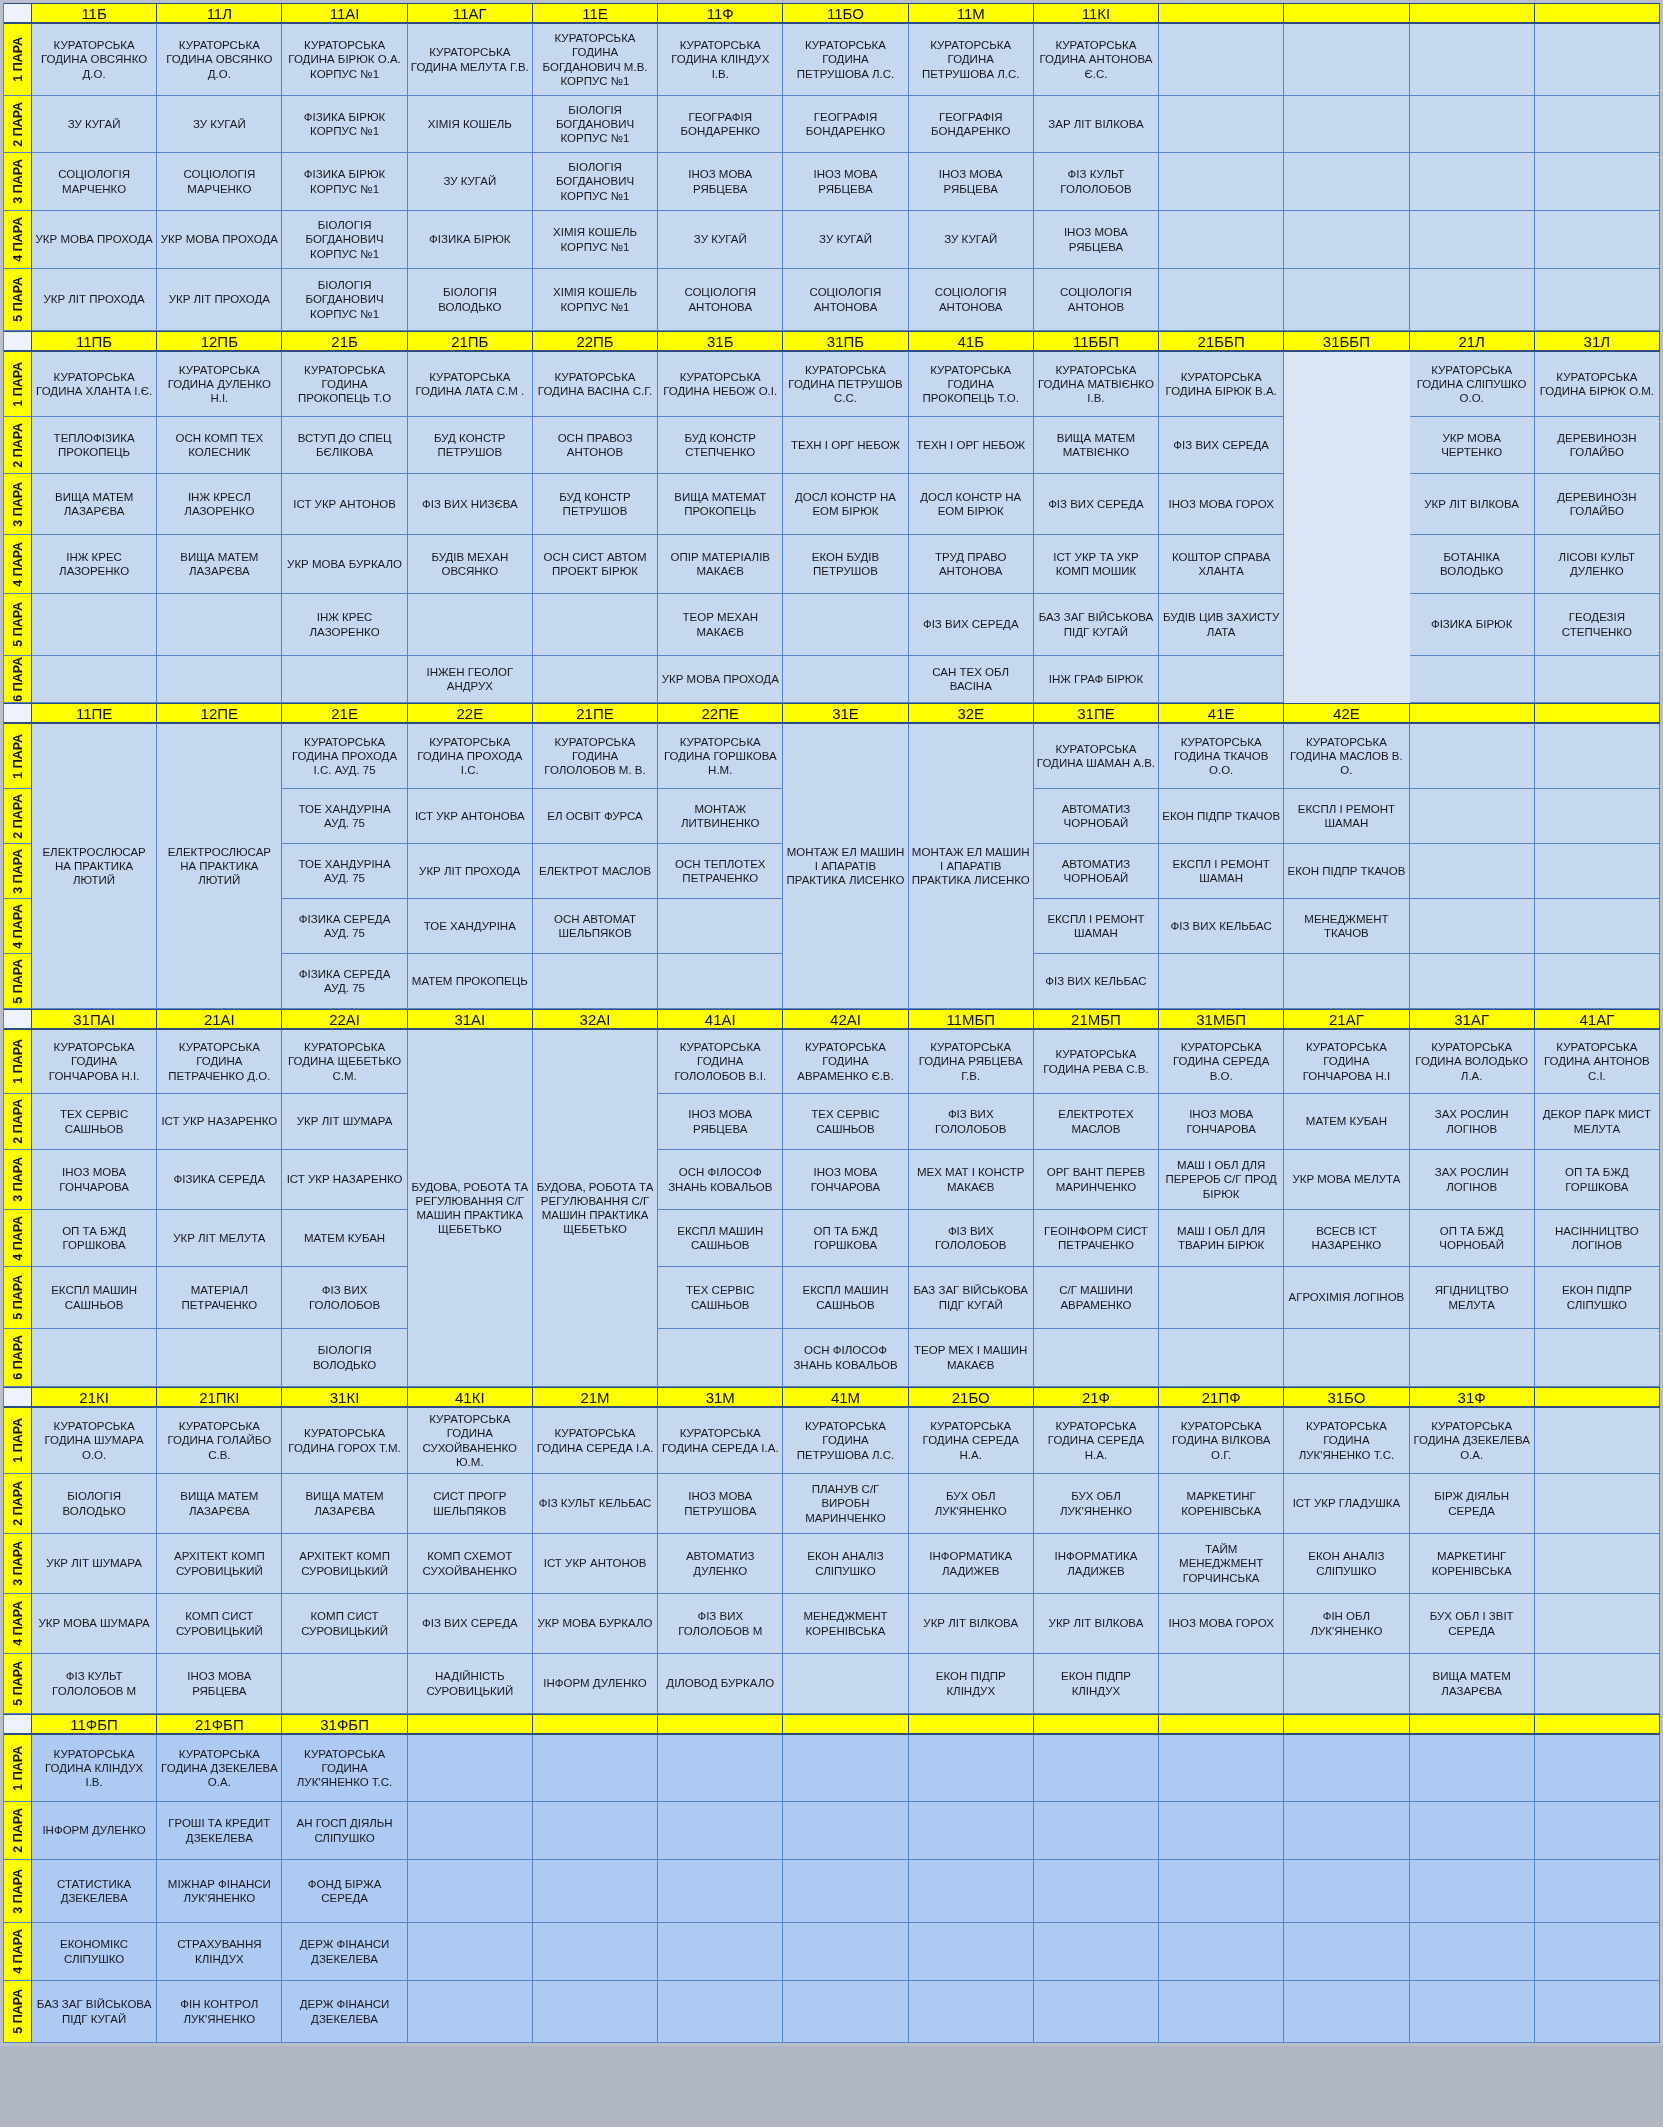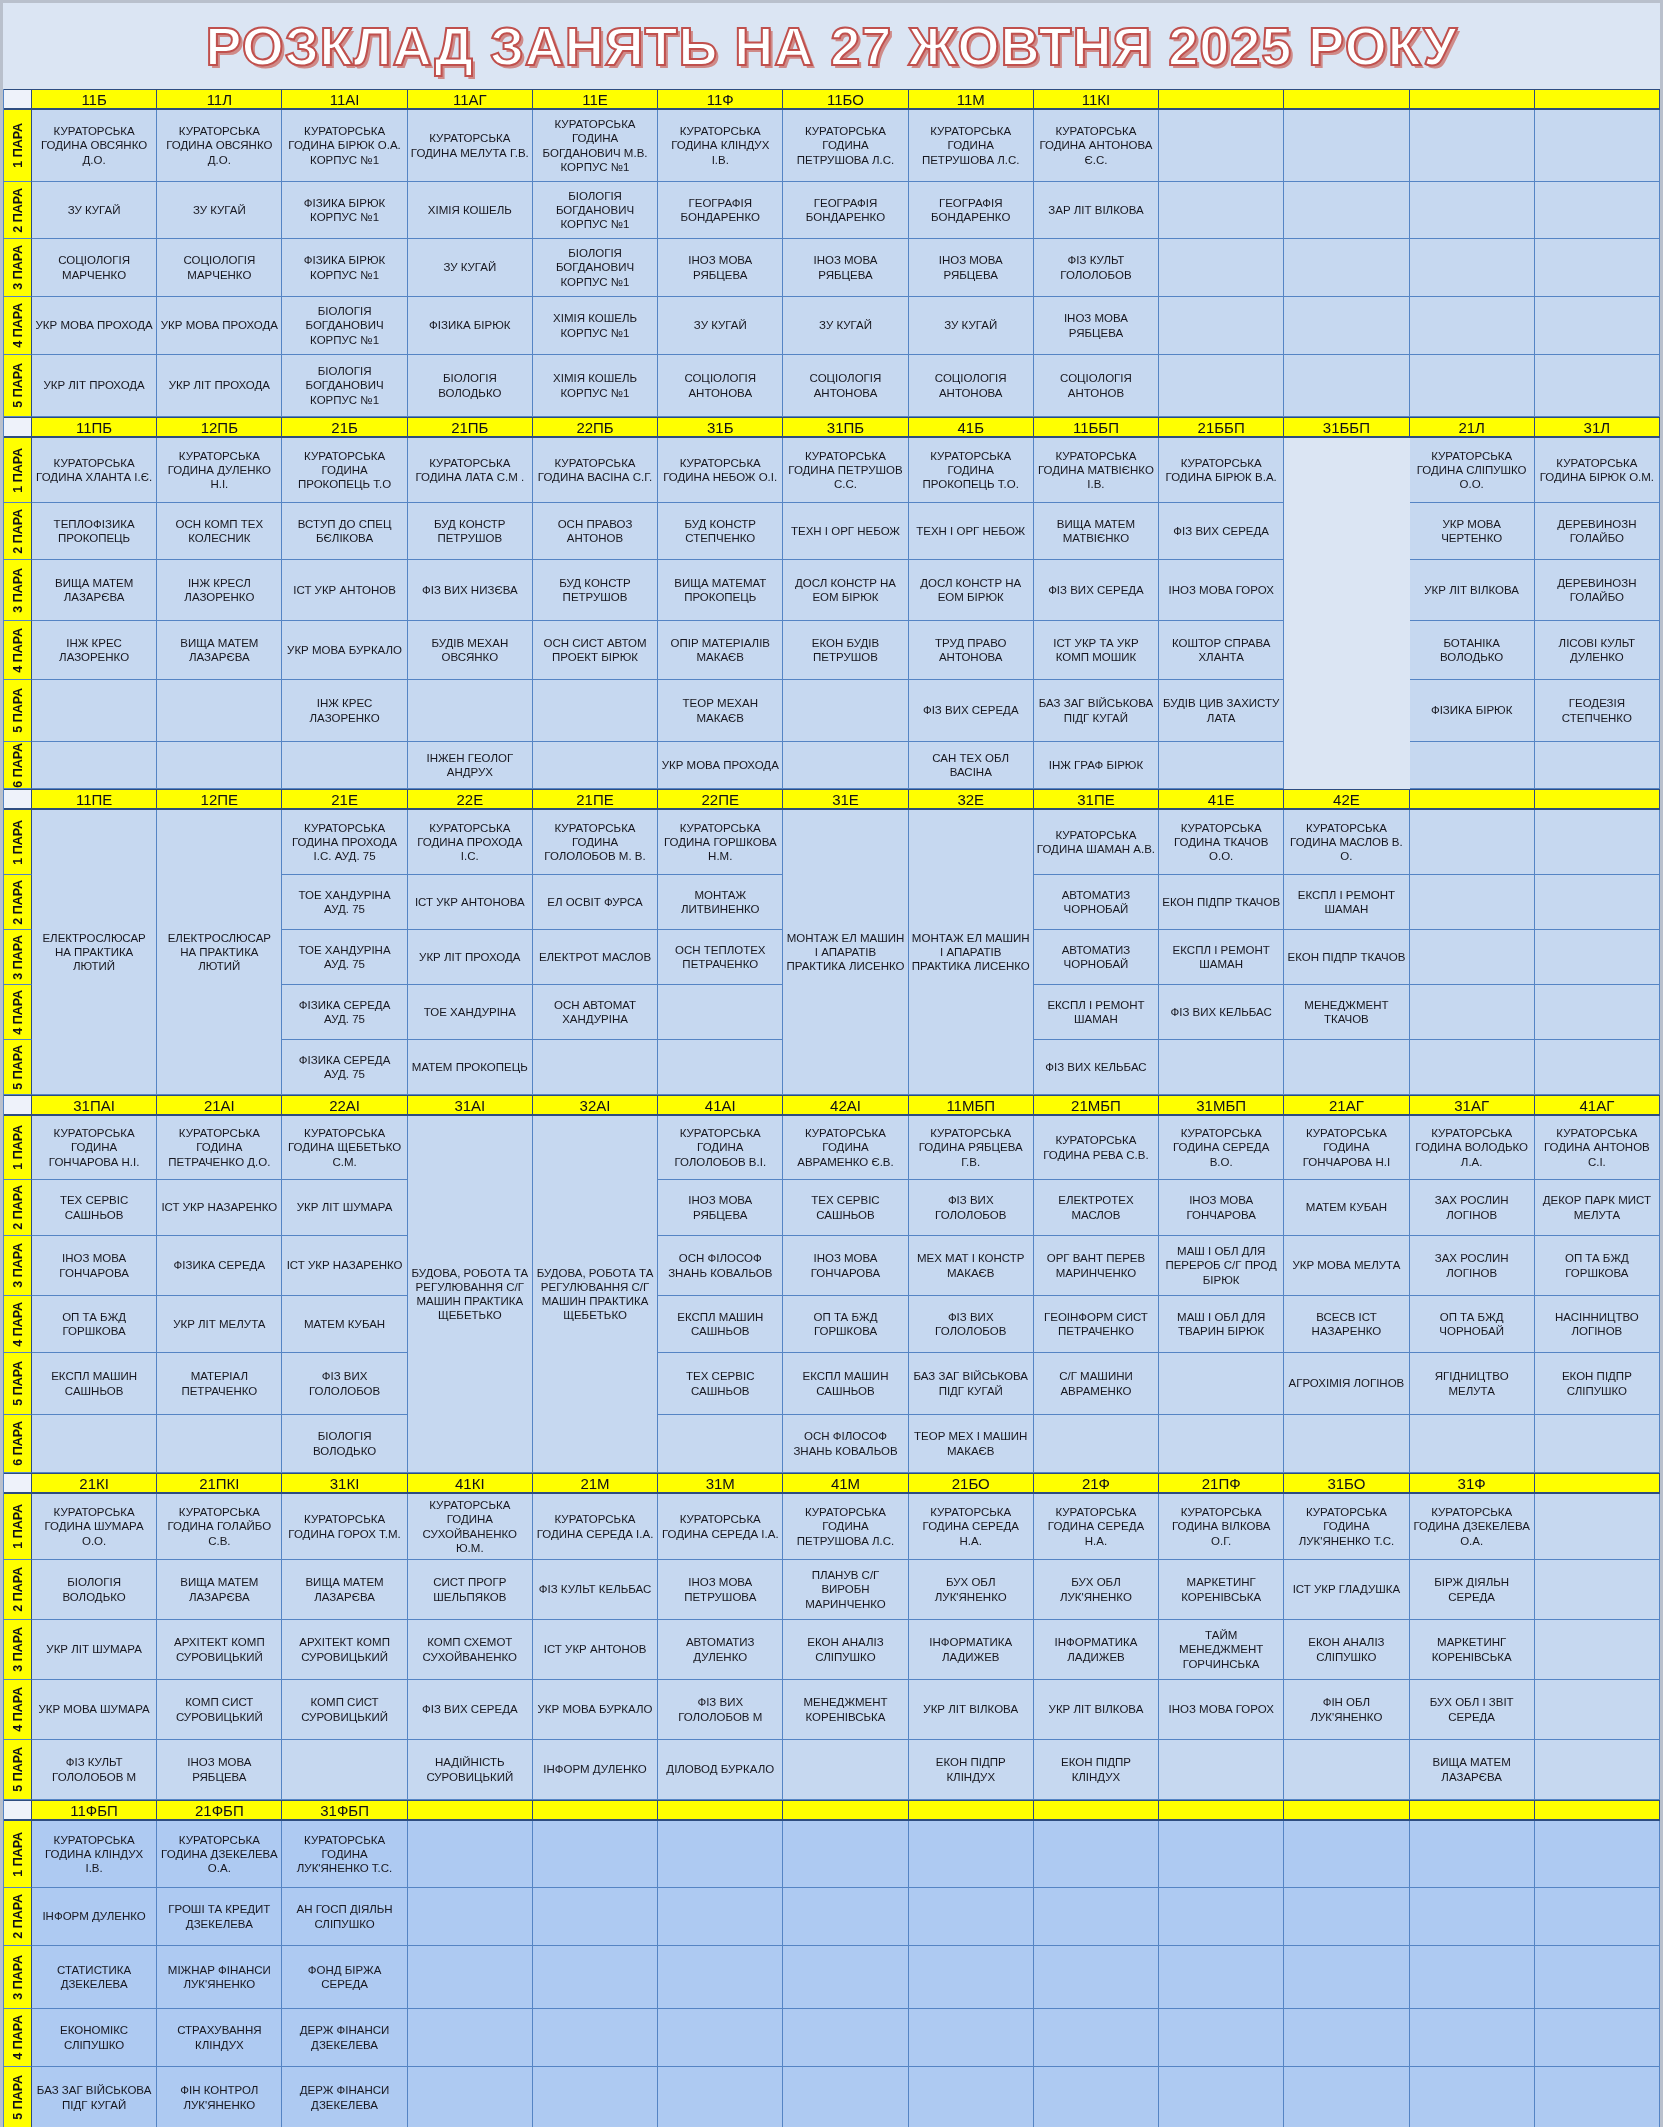--- a/index.html
+++ b/index.html
@@ -31,21 +31,20 @@
     border-right:1px solid #5584c4; border-bottom:1px solid #5584c4;
     display:flex; align-items:center; justify-content:center;
     text-align:center; font-size:11.5px; line-height:1.22; color:#17171f;
     padding:1px 3px; overflow:hidden; box-sizing:border-box;
   }
 </style>
 </head>
 <body>
 
 <div class="sheet">
-  <div class="title">РОЗКЛАД ЗАНЯТЬ НА 27 ЖОВТНЯ 2025 РОКУ</div>
   <div id="sections">
       <div class="section" style="grid-template-rows: 21px 72px 57px 58px 58px 62px; --cellbg: #c6d8f0;">
         <div class="corner" style="grid-area: 1 / 1;"></div>
         <div class="hcell" style="grid-area: 1 / 2;">11Б</div>
         <div class="hcell" style="grid-area: 1 / 3;">11Л</div>
         <div class="hcell" style="grid-area: 1 / 4;">11АІ</div>
         <div class="hcell" style="grid-area: 1 / 5;">11АГ</div>
         <div class="hcell" style="grid-area: 1 / 6;">11Е</div>
         <div class="hcell" style="grid-area: 1 / 7;">11Ф</div>
         <div class="hcell" style="grid-area: 1 / 8;">11БО</div>
@@ -280,21 +279,21 @@
         <div class="cell" style="grid-area: 5 / 4;">ФІЗИКА СЕРЕДА АУД. 75</div>
         <div class="cell" style="grid-area: 6 / 4;">ФІЗИКА СЕРЕДА АУД. 75</div>
         <div class="cell" style="grid-area: 2 / 5;">КУРАТОРСЬКА ГОДИНА ПРОХОДА І.С.</div>
         <div class="cell" style="grid-area: 3 / 5;">ІСТ УКР АНТОНОВА</div>
         <div class="cell" style="grid-area: 4 / 5;">УКР ЛІТ ПРОХОДА</div>
         <div class="cell" style="grid-area: 5 / 5;">ТОЕ ХАНДУРІНА</div>
         <div class="cell" style="grid-area: 6 / 5;">МАТЕМ ПРОКОПЕЦЬ</div>
         <div class="cell" style="grid-area: 2 / 6;">КУРАТОРСЬКА ГОДИНА ГОЛОЛОБОВ М. В.</div>
         <div class="cell" style="grid-area: 3 / 6;">ЕЛ ОСВІТ ФУРСА</div>
         <div class="cell" style="grid-area: 4 / 6;">ЕЛЕКТРОТ МАСЛОВ</div>
-        <div class="cell" style="grid-area: 5 / 6;">ОСН АВТОМАТ ХАНДУРІНА</div>
+        <div class="cell" style="grid-area: 5 / 6;">ОСН АВТОМАТ ШЕЛЬПЯКОВ</div>
         <div class="cell" style="grid-area: 6 / 6;"></div>
         <div class="cell" style="grid-area: 2 / 7;">КУРАТОРСЬКА ГОДИНА ГОРШКОВА Н.М.</div>
         <div class="cell" style="grid-area: 3 / 7;">МОНТАЖ ЛИТВИНЕНКО</div>
         <div class="cell" style="grid-area: 4 / 7;">ОСН ТЕПЛОТЕХ ПЕТРАЧЕНКО</div>
         <div class="cell" style="grid-area: 5 / 7;"></div>
         <div class="cell" style="grid-area: 6 / 7;"></div>
         <div class="cell" style="grid-area: 2 / 8 / span 5;">МОНТАЖ ЕЛ МАШИН І АПАРАТІВ ПРАКТИКА ЛИСЕНКО</div>
         <div class="cell" style="grid-area: 2 / 9 / span 5;">МОНТАЖ ЕЛ МАШИН І АПАРАТІВ ПРАКТИКА ЛИСЕНКО</div>
         <div class="cell" style="grid-area: 2 / 10;">КУРАТОРСЬКА ГОДИНА ШАМАН А.В.</div>
         <div class="cell" style="grid-area: 3 / 10;">АВТОМАТИЗ ЧОРНОБАЙ</div>

